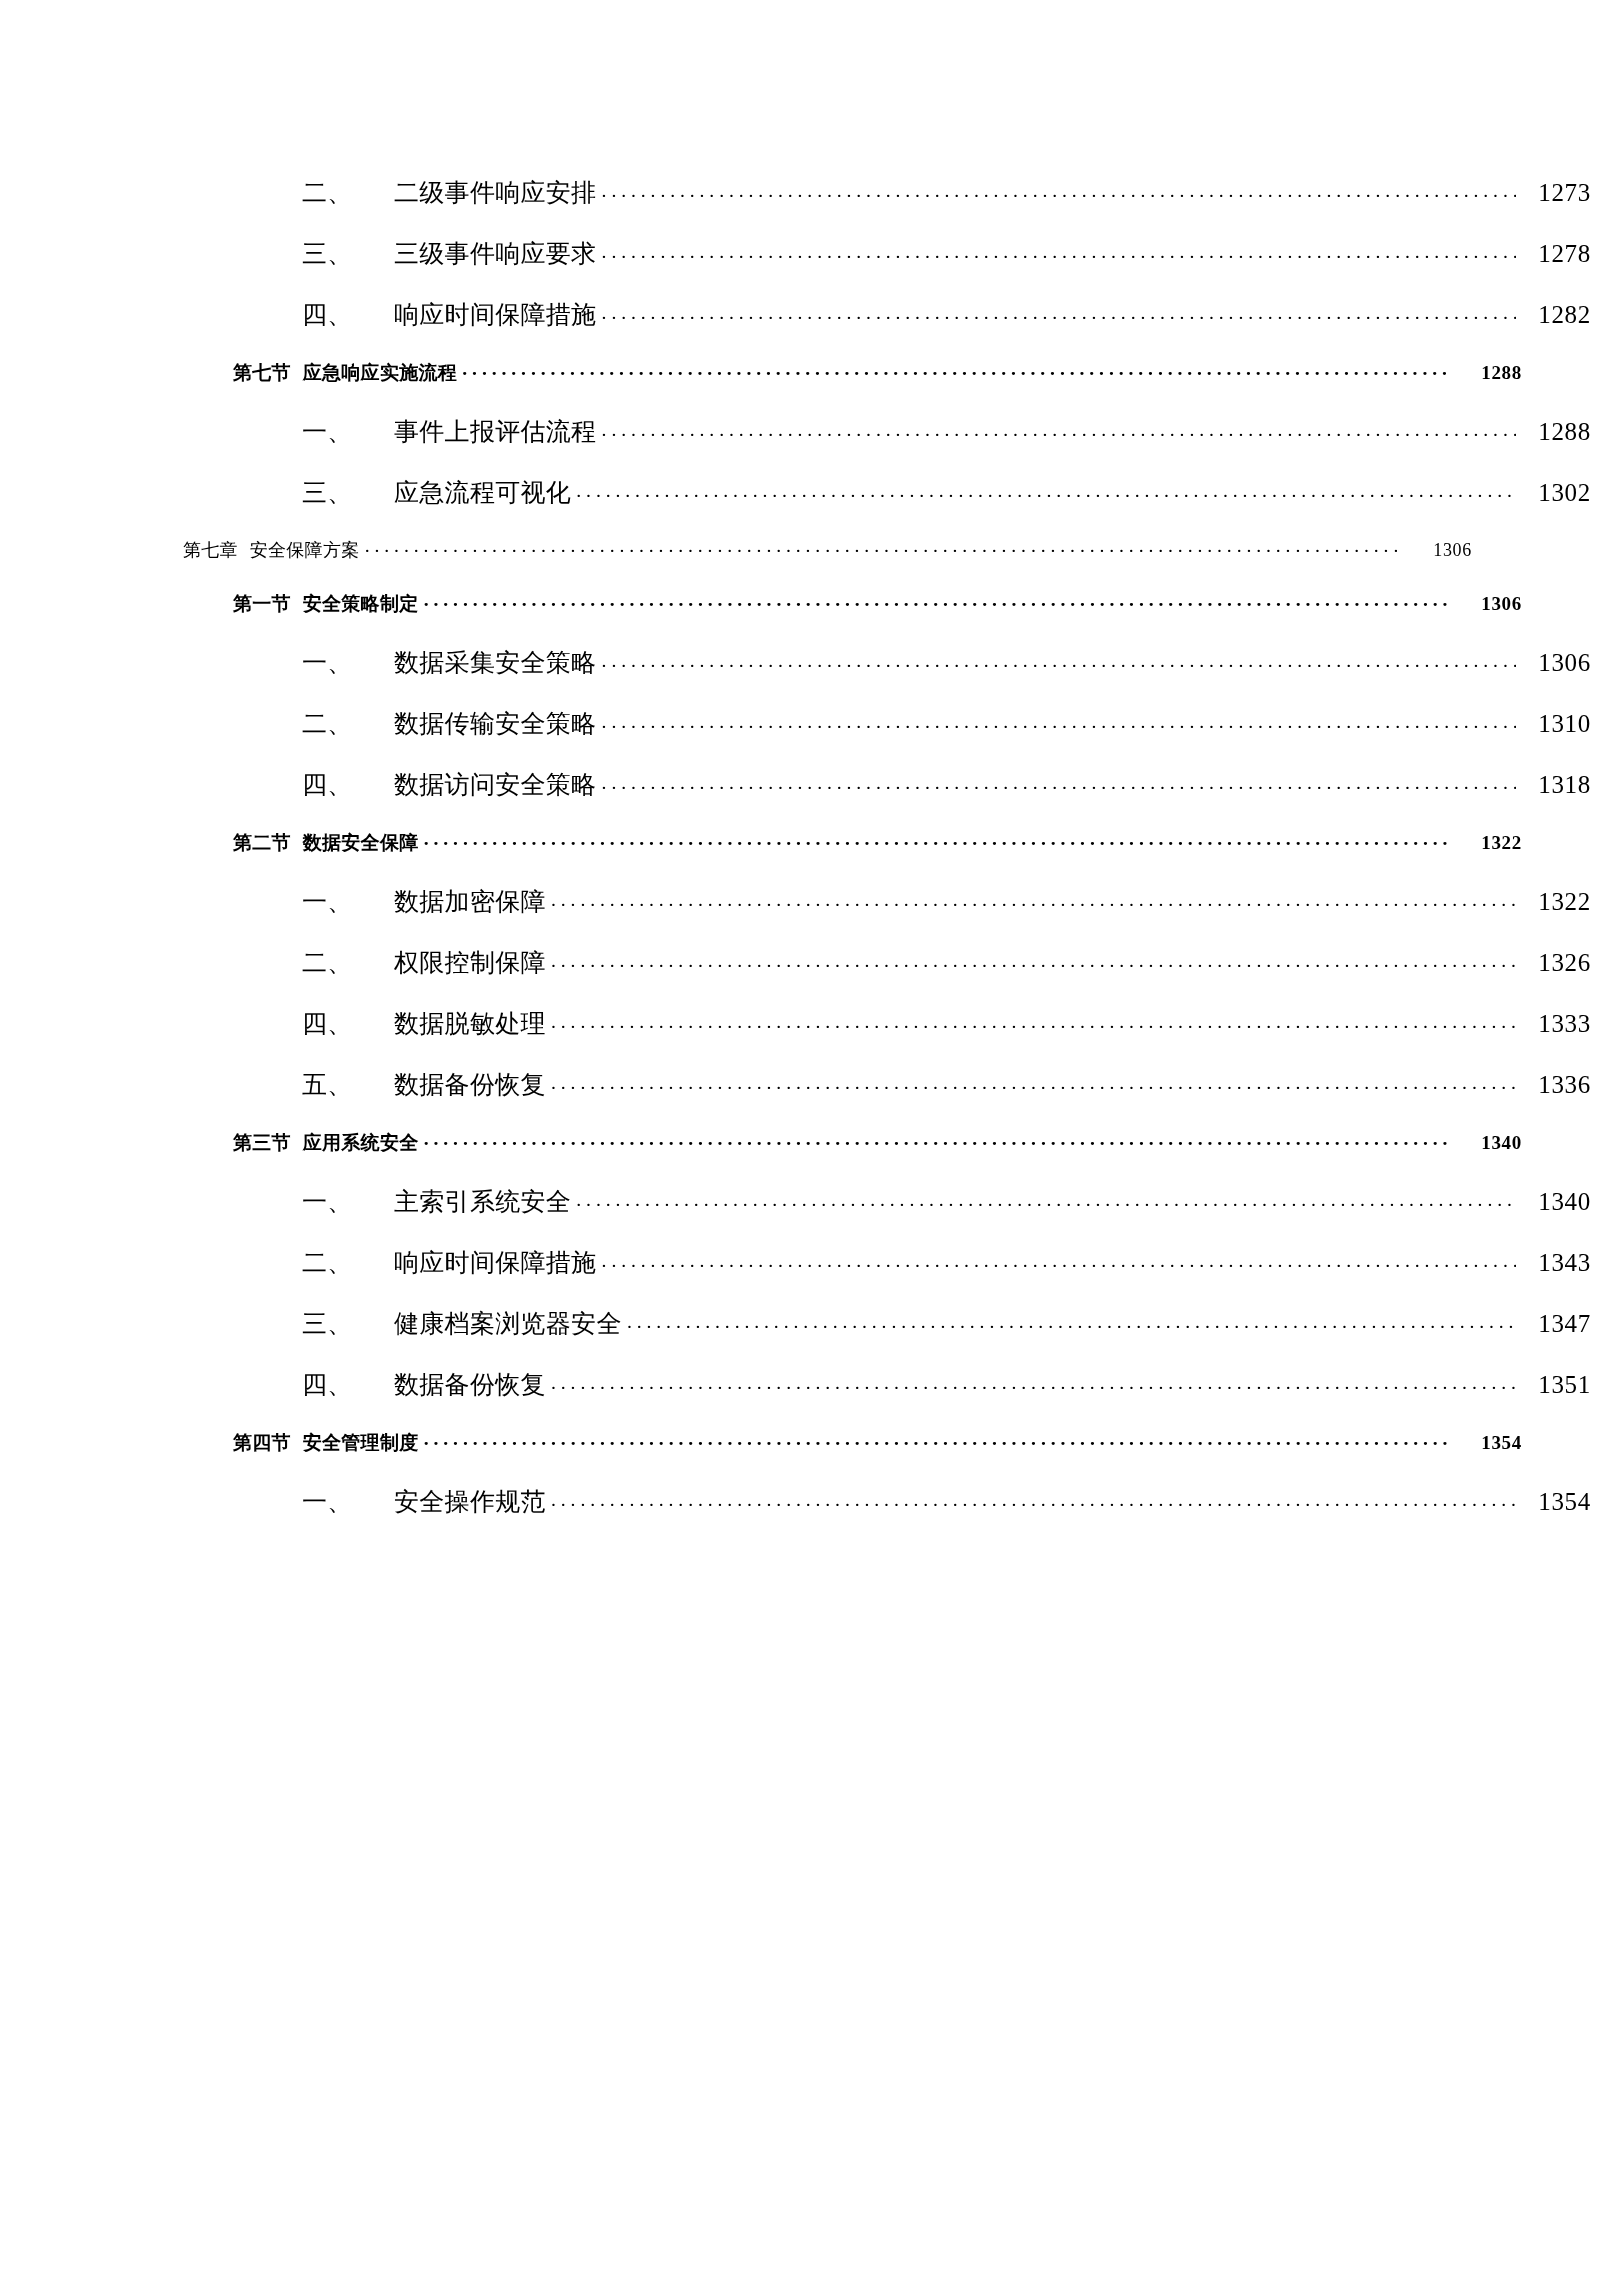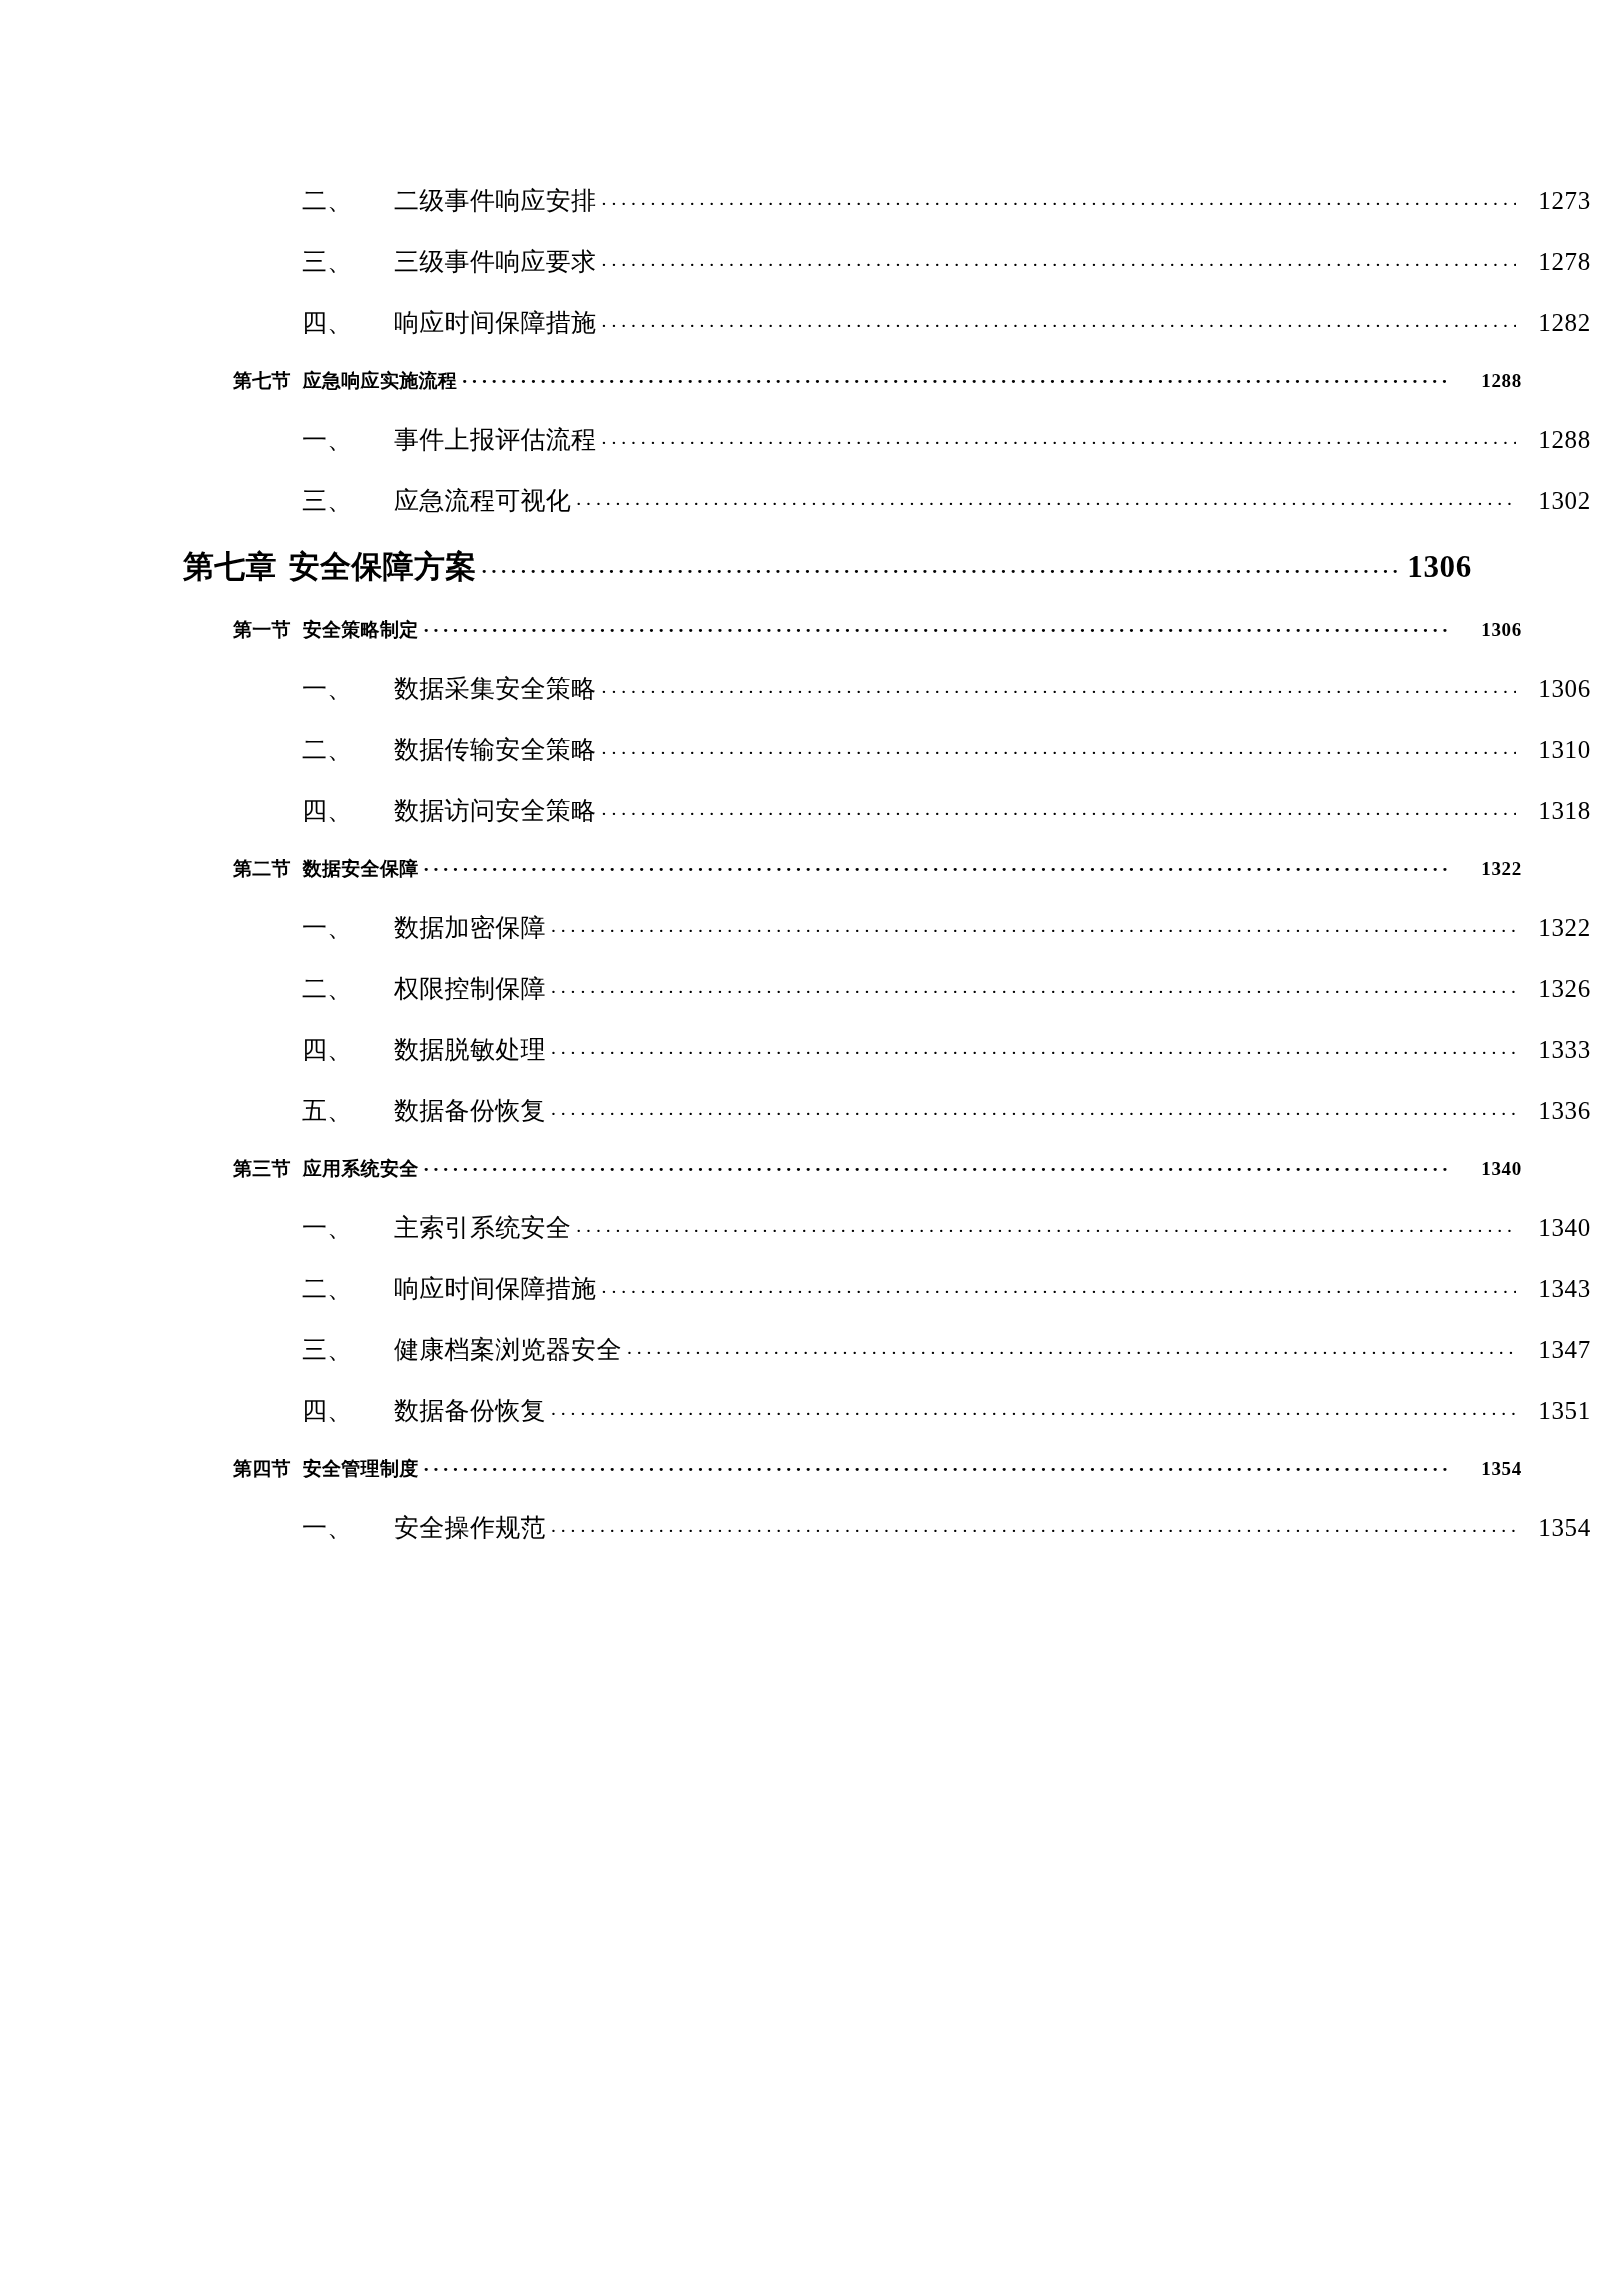--- a/index.html
+++ b/index.html
@@ -51,40 +51,40 @@
   }
   .toc-page {
     flex: 0 0 auto;
     text-align: right;
     min-width: 71px;
     letter-spacing: 0.7px;
   }
 
   
   .lvl-chapter {
-    font-size: 31px;
-    font-weight: bold;
+    font-size: 18px;
+    font-weight: normal;
     margin-left: 0px;
     margin-top: 29px;
     margin-bottom: 29px;
   }
   
   .lvl-section {
     font-size: 19px;
     font-weight: bold;
     margin-left: 50px;
     margin-top: 29px;
     margin-bottom: 29px;
   }
   
   .lvl-item {
     font-size: 25px;
     font-weight: normal;
     margin-left: 119px;
-    margin-top: 20px;
+    margin-top: 12px;
     margin-bottom: 28px;
   }
   .item-num {
     display: inline-block;
     width: 92px;
   }
   .sec-num {
     display: inline-block;
     margin-right: 11.8px;
   }

